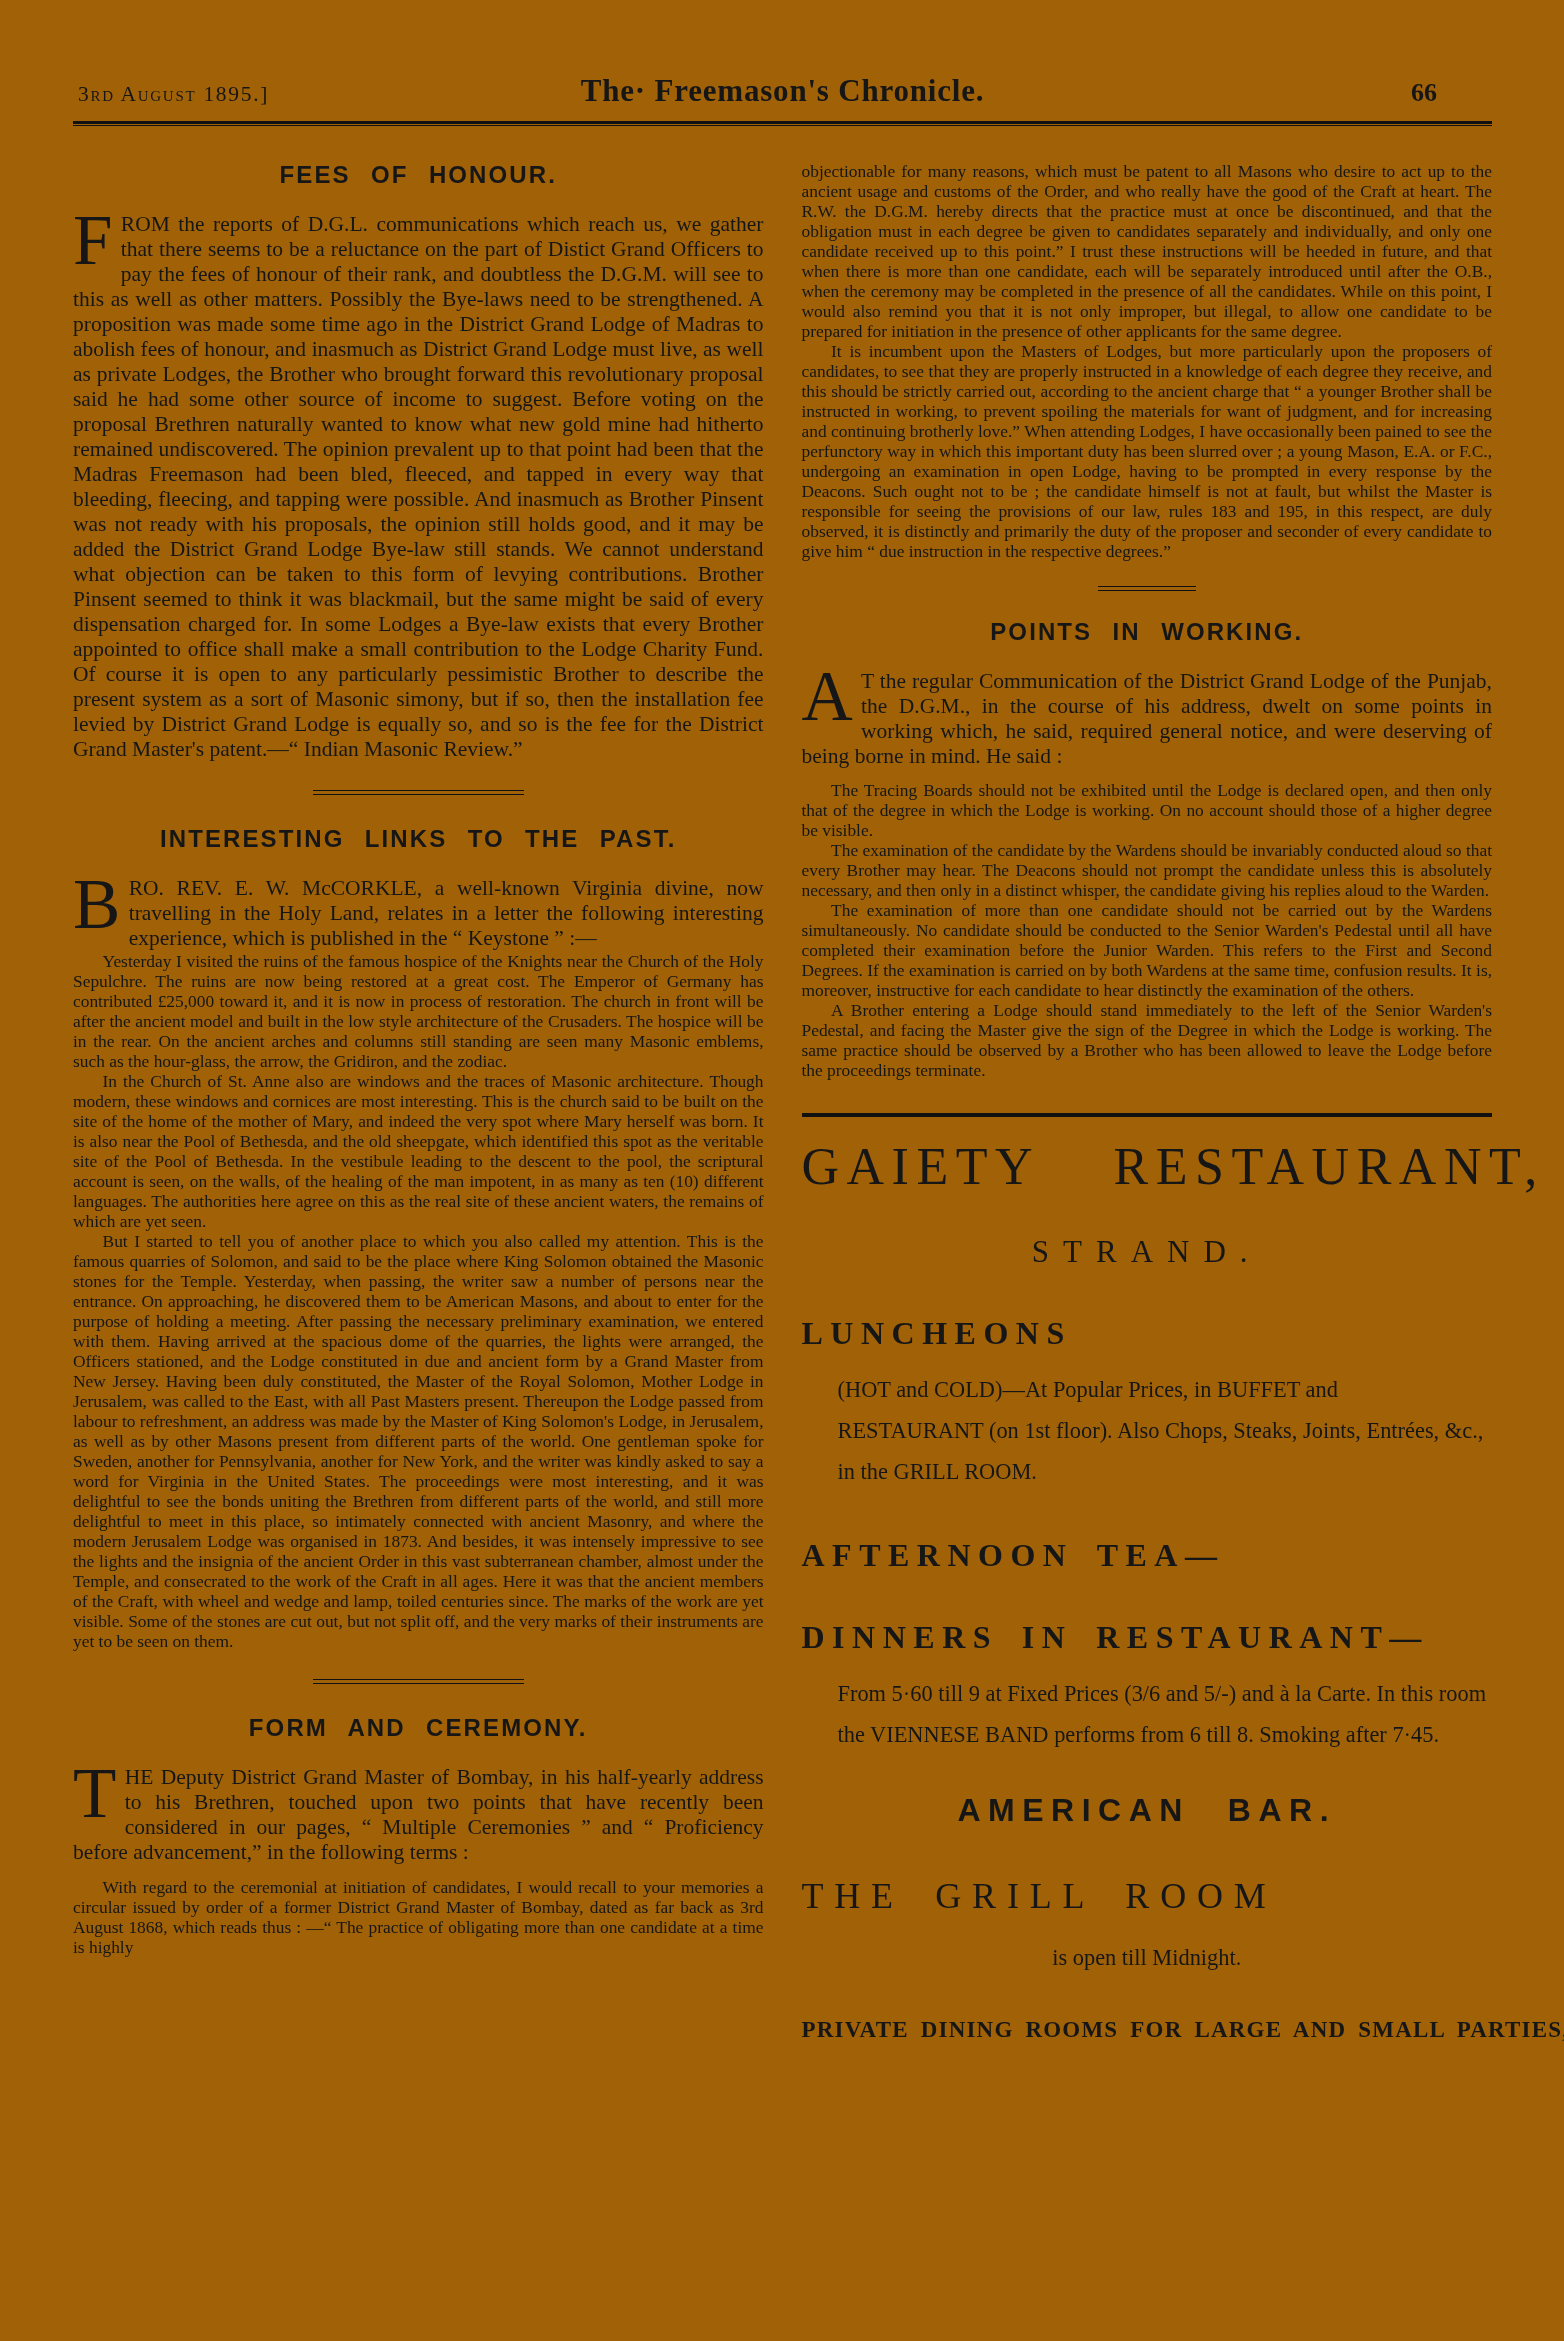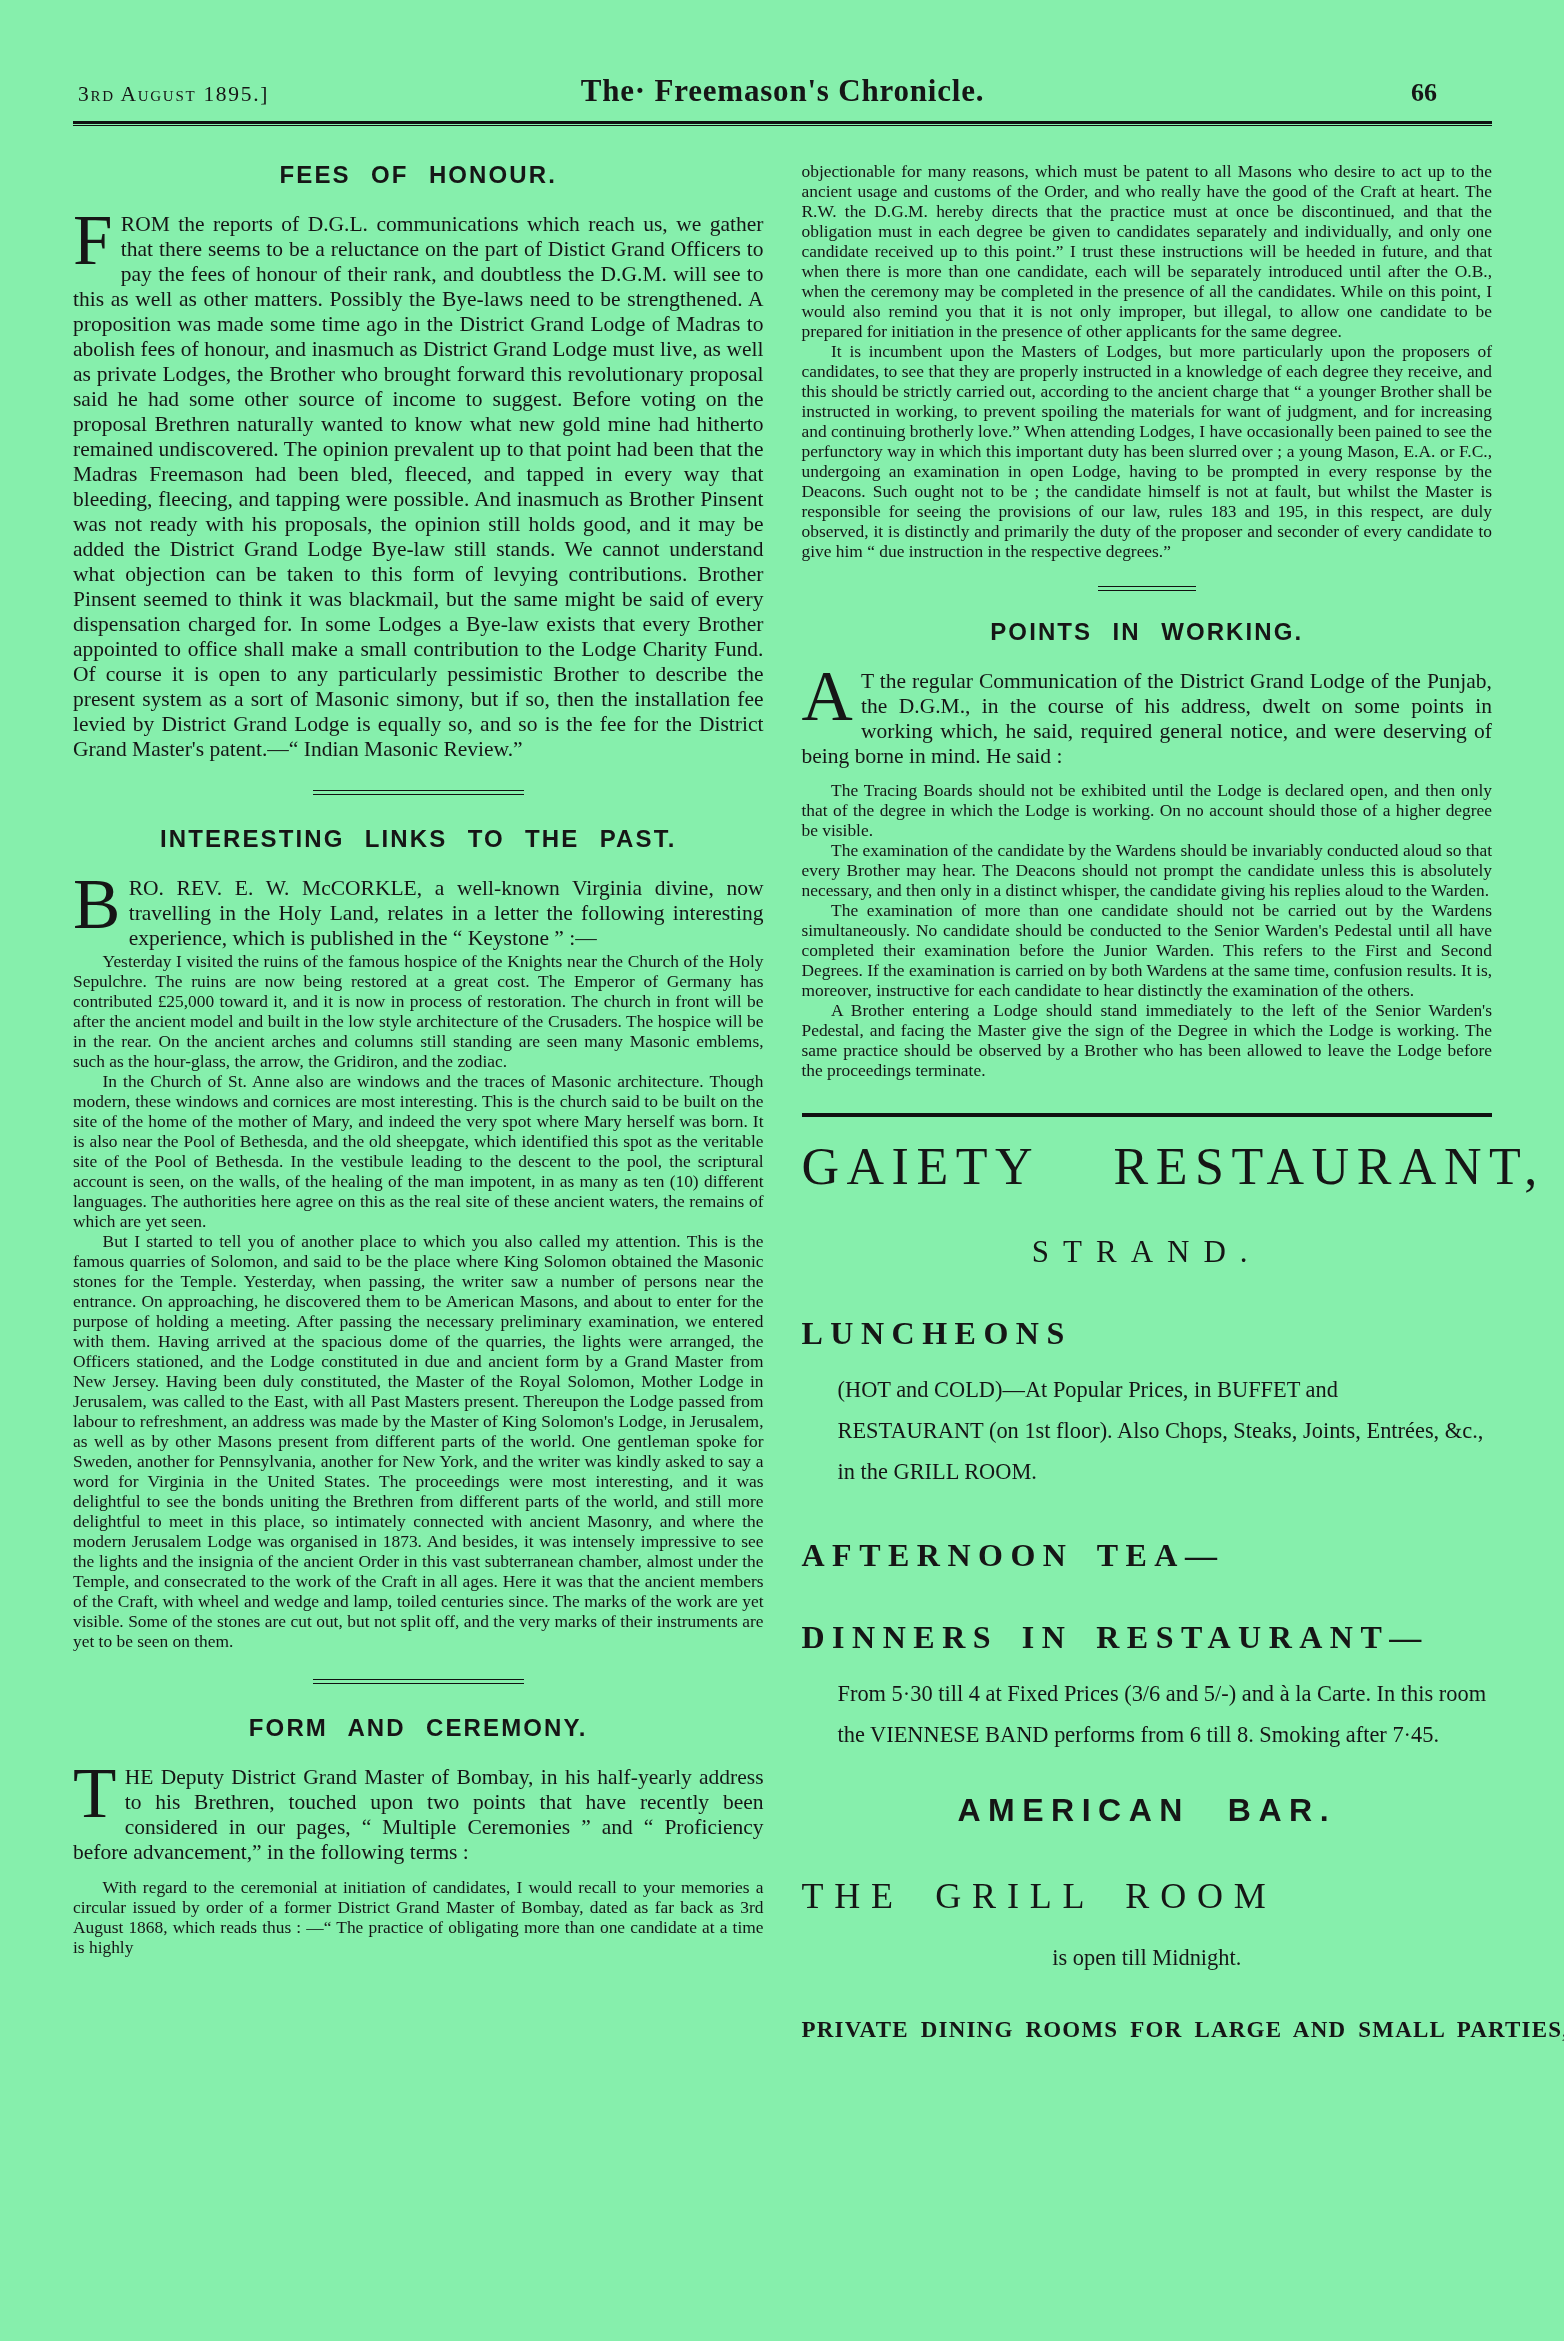--- a/index.html
+++ b/index.html
@@ -1,19 +1,19 @@
 <!DOCTYPE html>
 <html style="font-size:13.3px"><head>
 <meta charset="utf-8">
 <style>
   * { margin:0; padding:0; box-sizing:border-box; }
   html,body { background:#d8d6d0; }
   .page {
     width:1565px; height:2342px; margin:0 auto;
-    background:#86efac; color:#161616;
+    background:#a16207; color:#161616;
     font-family:"Liberation Serif", serif;
     padding:73px 73px 25px 73px;
     overflow:hidden; position:relative;
   }
   
   .masthead {
     display:grid; grid-template-columns:1fr auto 1fr;
     align-items:baseline; padding:0 5px 11.6px 5px;
   }
   .masthead .date {
@@ -154,21 +154,21 @@
           <div class="ad-heading">LUNCHEONS</div>
           <div class="ad-body">(HOT and COLD)—At Popular Prices, in BUFFET and RESTAURANT (on 1st floor).   Also Chops, Steaks, Joints, Entrées, &amp;c., in the GRILL ROOM.</div>
         </div>
 
         <div class="ad-section">
           <div class="ad-heading">AFTERNOON TEA—</div>
         </div>
 
         <div class="ad-section">
           <div class="ad-heading">DINNERS IN RESTAURANT—</div>
-          <div class="ad-body">From 5·30 till 4 at Fixed Prices (3/6 and 5/-) and à la Carte.  In this room the VIENNESE BAND performs from 6 till 8.   Smoking after 7·45.</div>
+          <div class="ad-body">From 5·60 till 9 at Fixed Prices (3/6 and 5/-) and à la Carte.  In this room the VIENNESE BAND performs from 6 till 8.   Smoking after 7·45.</div>
         </div>
 
         <div class="ad-bar">AMERICAN BAR.</div>
 
         <div class="ad-grill">THE GRILL ROOM</div>
         <div class="ad-grill-note">is open till Midnight.</div>
 
         <div class="ad-footer">PRIVATE DINING ROOMS FOR LARGE AND SMALL PARTIES,</div>
       </section>
 

